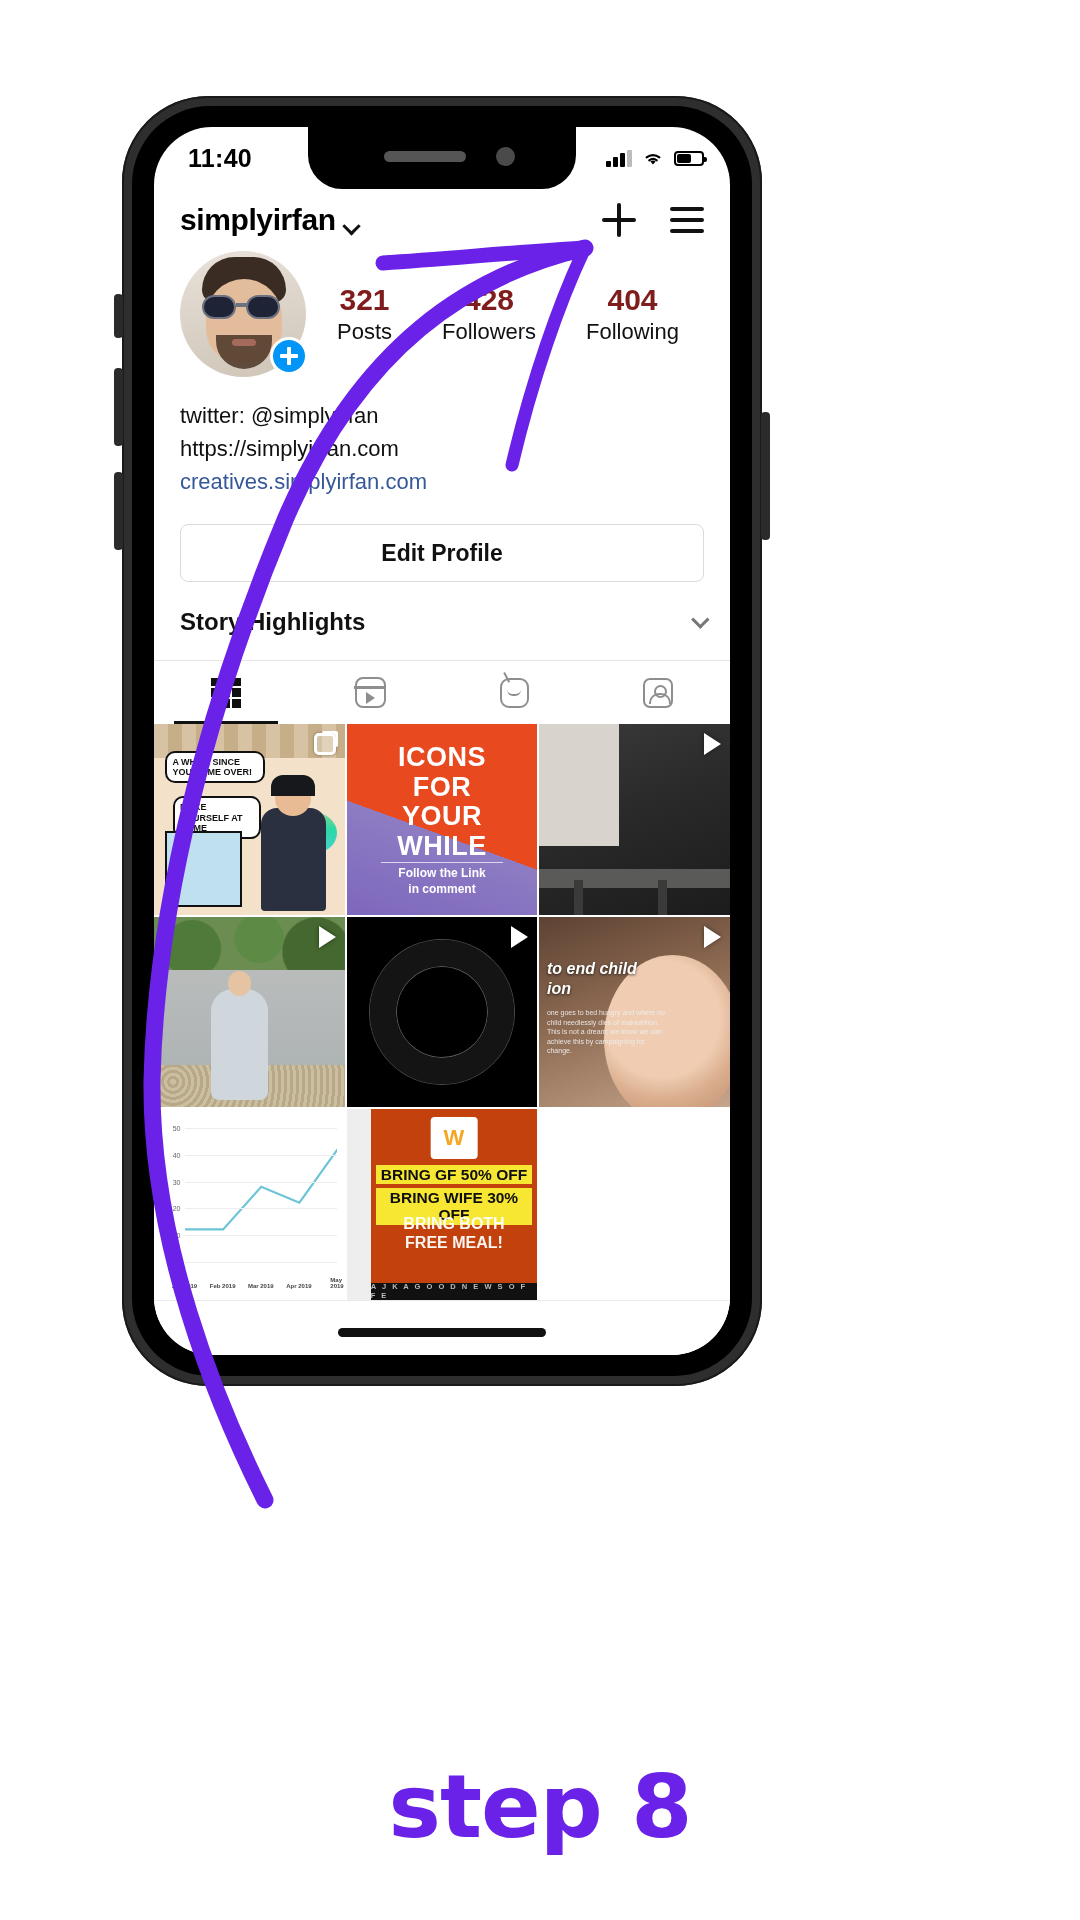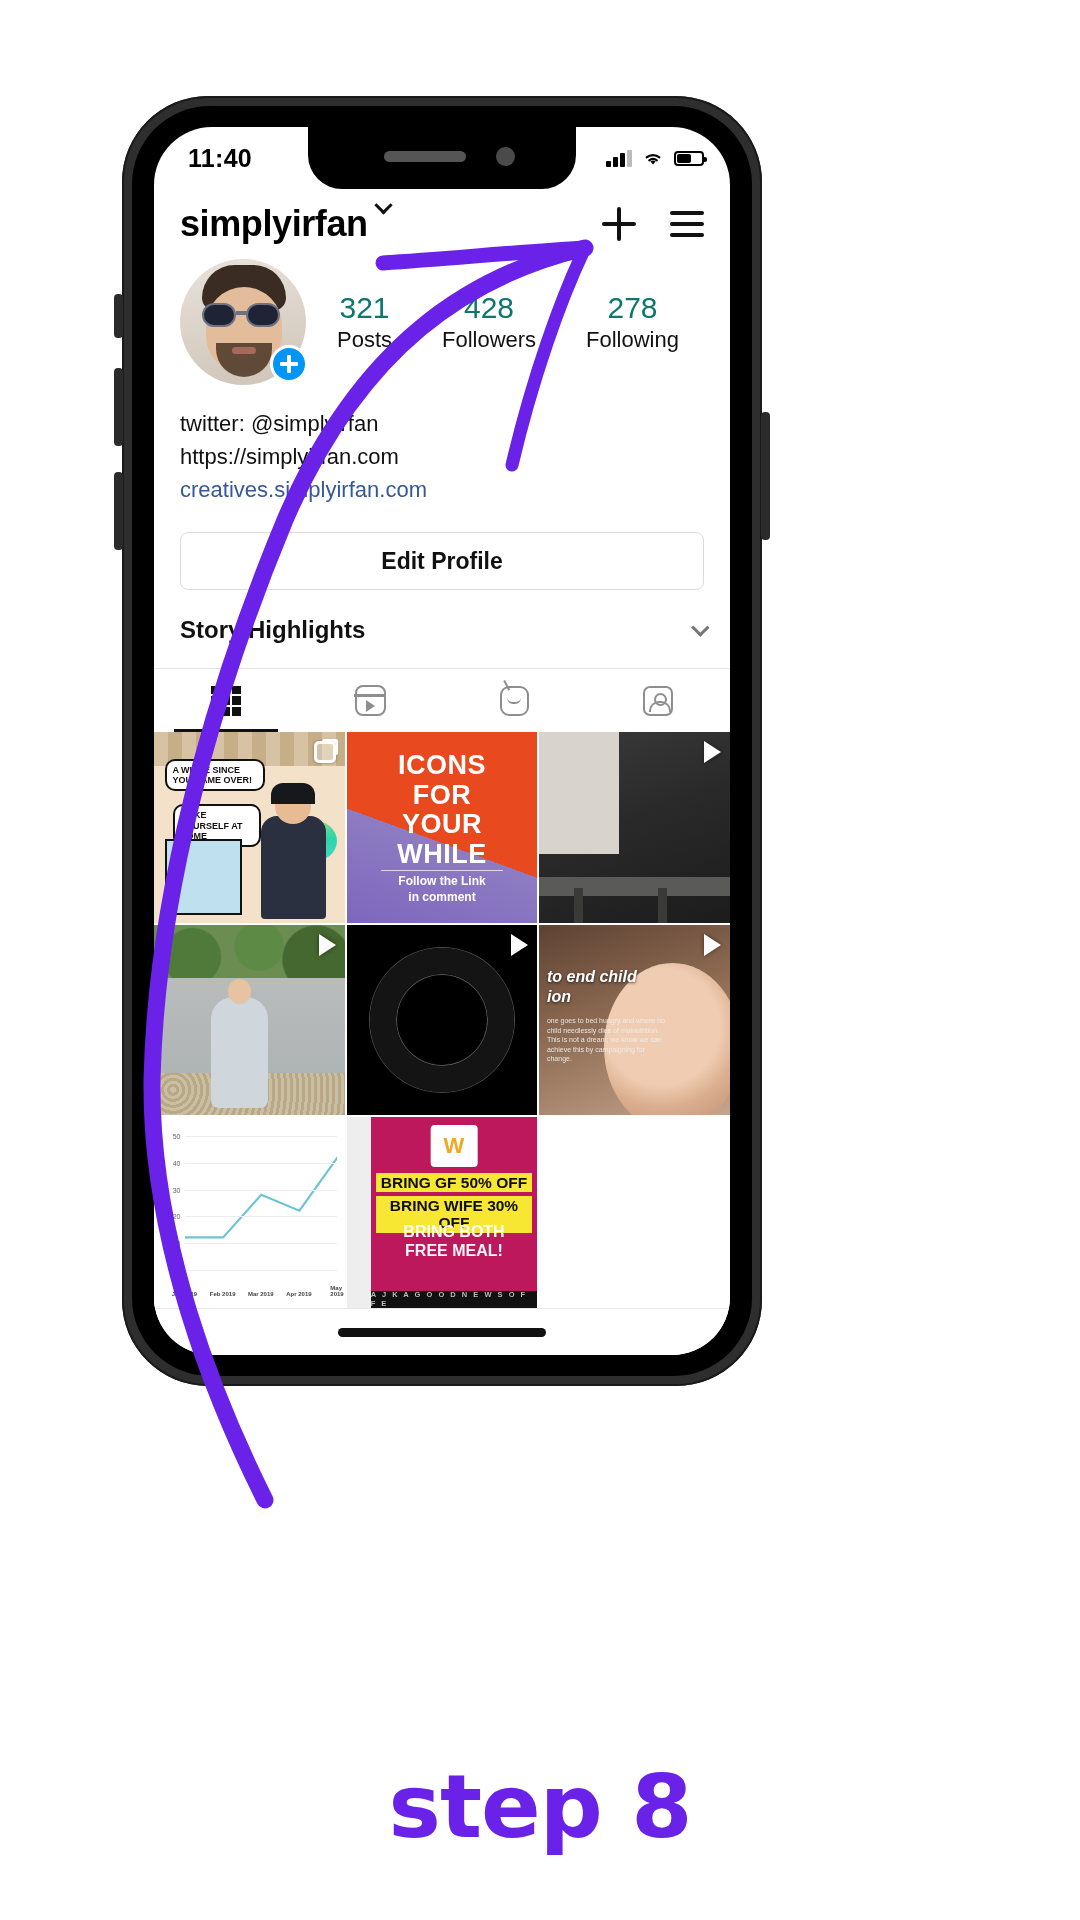--- a/index.html
+++ b/index.html
@@ -65,22 +65,22 @@
   .batt::after { content: ""; position: absolute; right: -5px; top: 4px;
                  width: 3px; height: 5px; background: #000; border-radius: 0 2px 2px 0; }
   .batt-fill { position: absolute; left: 1px; top: 1px; bottom: 1px; width: 52%;
                background: #000; border-radius: 2px; }
 
   
   #ig-header {
     display: flex; align-items: center; justify-content: space-between;
     padding: 14px 26px 10px 26px;
   }
-  #ig-username { font-size: 36px; font-weight: 700; letter-spacing: -.4px; display: flex;
-                 align-items: flex-start; gap: 9px; }
+  #ig-username { font-size: 30px; font-weight: 700; letter-spacing: -.4px; display: flex;
+                 align-items: flex-end; gap: 9px; }
   .chev-d { width: 13px; height: 13px; border-right: 3px solid #111; border-bottom: 3px solid #111;
             transform: rotate(45deg) translate(-3px,-3px); }
   #header-actions { display: flex; align-items: center; gap: 34px; }
   .plus-icon { position: relative; width: 34px; height: 34px; }
   .plus-icon::before, .plus-icon::after {
     content: ""; position: absolute; background: #111; border-radius: 2px;
   }
   .plus-icon::before { left: 0; top: 15px; width: 34px; height: 4px; }
   .plus-icon::after  { top: 0; left: 15px; width: 4px; height: 34px; }
   .burger { width: 34px; height: 26px; display: flex; flex-direction: column; justify-content: space-between; }
@@ -115,21 +115,21 @@
   }
   #avatar-plus i { position: relative; width: 18px; height: 18px; display: block; }
   #avatar-plus i::before, #avatar-plus i::after {
     content: ""; position: absolute; background: #fff; border-radius: 1px;
   }
   #avatar-plus i::before { left: 0; top: 7px; width: 18px; height: 4px; }
   #avatar-plus i::after  { top: 0; left: 7px; width: 4px; height: 18px; }
 
   #stats { display: flex; flex: 1; justify-content: space-around; align-items: center; padding-left: 6px; }
   .stat { text-align: center; }
-  .stat-num { font-size: 30px; font-weight: 400; color: #0f766e; line-height: 1.15; }
+  .stat-num { font-size: 30px; font-weight: 700; color: #7f1d1d; line-height: 1.15; }
   .stat-lbl { font-size: 22px; color: #111; margin-top: 2px; }
 
   #bio { padding: 22px 26px 0 26px; line-height: 1.5; }
   #bio-name { font-size: 22px; font-weight: 700; color: #111; }
   .bio-line { font-size: 22px; color: #111; }
   .bio-link { font-size: 22px; color: #365899; }
 
   #edit-profile {
     margin: 26px 26px 0 26px; height: 58px;
     border: 1px solid #dbdbdb; border-radius: 8px;
@@ -269,21 +269,21 @@
   .c8 { background:#fff; }
   .c8 .plot { position:absolute; left:16%; right:4%; top:10%; bottom:20%; }
   .c8 .gl { position:absolute; left:0; right:0; height:1px; background:#ededed; }
   .c8 .ylab { position:absolute; right:calc(84% + 4px); font-size:7px; color:#666;
               transform: translateY(-50%); }
   .c8 .xlab { position:absolute; bottom:6%; font-size:6px; color:#444; font-weight:700;
               transform: translateX(-50%); }
   .c8 svg { position:absolute; inset:0; width:100%; height:100%; }
 
   
-  .c9 { background:#be185d;margin-left:24px; }
+  .c9 { background:#c2410c;margin-left:24px; }
   .c9 .logo { position:absolute; left:50%; top:4%; transform:translateX(-50%);
               width:28%; height:22%; background:#fff; border-radius:4px; }
   .c9 .logo::after { content:"W"; position:absolute; inset:0; display:flex; align-items:center;
                      justify-content:center; color:#f5a623; font-weight:900; font-size:22px; }
   .c9 .l1, .c9 .l2 { position:absolute; left:3%; right:3%; text-align:center;
                      font-weight:900; font-size:15.5px; line-height:1.15;
                      background:#f7e733; color:#0e0e0e; padding:1px 0; }
   .c9 .l1 { top:29%; } .c9 .l2 { top:41%; }
   .c9 .l3 { position:absolute; left:0; right:0; top:55%; text-align:center; color:#fff;
             font-weight:900; font-size:16px; line-height:1.2; opacity:.95; }
@@ -382,21 +382,21 @@
       <div id="stats">
         <div class="stat">
           <div class="stat-num">321</div>
           <div class="stat-lbl">Posts</div>
         </div>
         <div class="stat">
           <div class="stat-num">428</div>
           <div class="stat-lbl">Followers</div>
         </div>
         <div class="stat">
-          <div class="stat-num">278</div>
+          <div class="stat-num">404</div>
           <div class="stat-lbl">Following</div>
         </div>
       </div>
     </div>
 
     <div id="bio">
       <div class="bio-line">twitter: @simplyirfan</div>
       <div class="bio-line">https://simplyirfan.com</div>
       <div class="bio-link">creatives.simplyirfan.com</div>
     </div>

